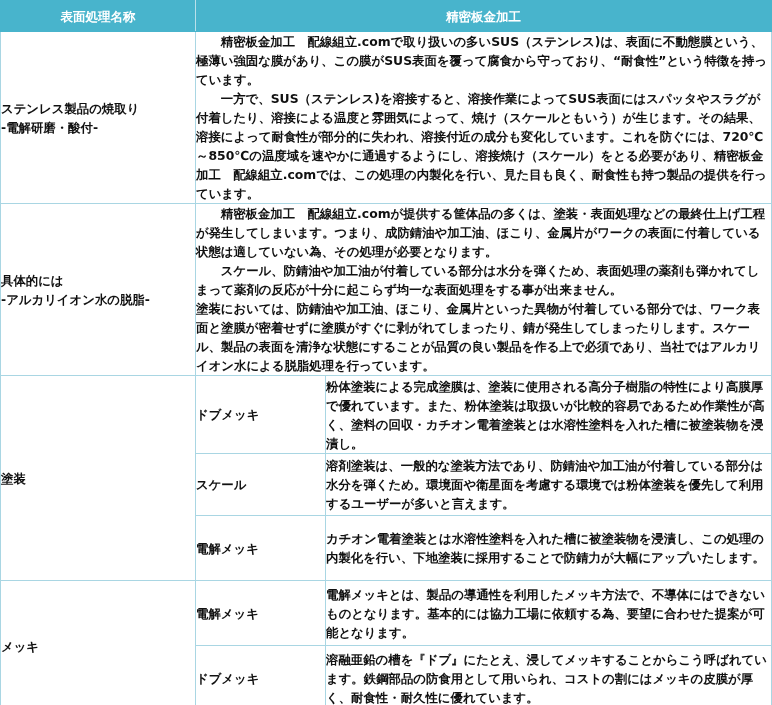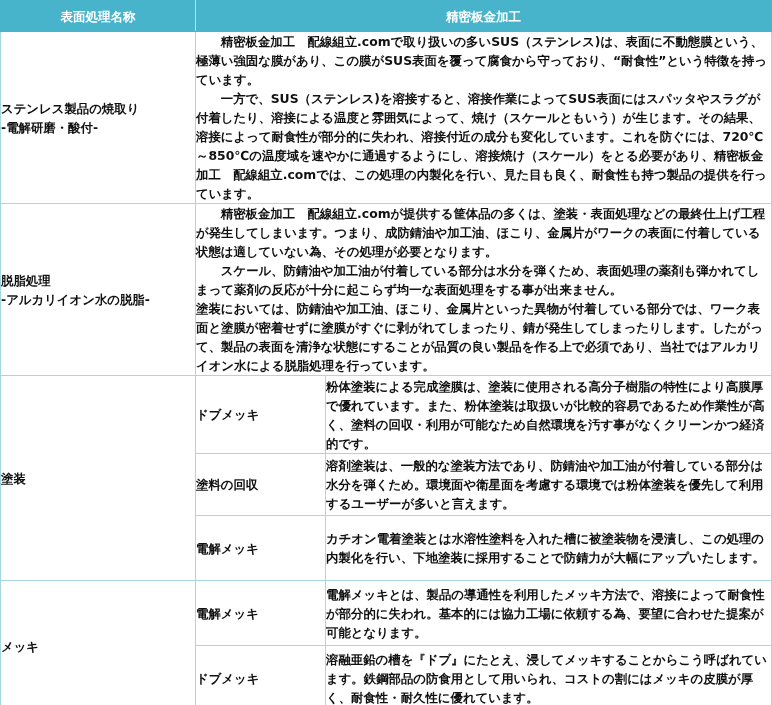--- a/index.html
+++ b/index.html
@@ -37,47 +37,47 @@
         <div>-電解研磨・酸付-</div>
       </td>
       <td colspan="2" class="desc">
         <p class="para indent">精密板金加工　配線組立.comで取り扱いの多いSUS（ステンレス)は、表面に不動態膜という、極薄い強固な膜があり、この膜がSUS表面を覆って腐食から守っており、“耐食性”という特徴を持っています。</p>
         <p class="para indent">一方で、SUS（ステンレス)を溶接すると、溶接作業によってSUS表面にはスパッタやスラグが付着したり、溶接による温度と雰囲気によって、焼け（スケールともいう）が生じます。その結果、溶接によって耐食性が部分的に失われ、溶接付近の成分も変化しています。これを防ぐには、720℃～850℃の温度域を速やかに通過するようにし、溶接焼け（スケール）をとる必要があり、精密板金加工　配線組立.comでは、この処理の内製化を行い、見た目も良く、耐食性も持つ製品の提供を行っています。</p>
       </td>
     </tr>
 
     <tr style="height:165px">
       <td class="name">
-        <div>脱脂処理</div>
+        <div>具体的には</div>
         <div>-アルカリイオン水の脱脂-</div>
       </td>
       <td colspan="2" class="desc">
         <p class="para indent">精密板金加工　配線組立.comが提供する筐体品の多くは、塗装・表面処理などの最終仕上げ工程が発生してしまいます。つまり、成防錆油や加工油、ほこり、金属片がワークの表面に付着している状態は適していない為、その処理が必要となります。</p>
         <p class="para indent">スケール、防錆油や加工油が付着している部分は水分を弾くため、表面処理の薬剤も弾かれてしまって薬剤の反応が十分に起こらず均一な表面処理をする事が出来ません。</p>
-        <p class="para">塗装においては、防錆油や加工油、ほこり、金属片といった異物が付着している部分では、ワーク表面と塗膜が密着せずに塗膜がすぐに剥がれてしまったり、錆が発生してしまったりします。したがって、製品の表面を清浄な状態にすることが品質の良い製品を作る上で必須であり、当社ではアルカリイオン水による脱脂処理を行っています。</p>
+        <p class="para">塗装においては、防錆油や加工油、ほこり、金属片といった異物が付着している部分では、ワーク表面と塗膜が密着せずに塗膜がすぐに剥がれてしまったり、錆が発生してしまったりします。スケール、製品の表面を清浄な状態にすることが品質の良い製品を作る上で必須であり、当社ではアルカリイオン水による脱脂処理を行っています。</p>
       </td>
     </tr>
 
     <tr style="height:78px">
       <td rowspan="3" class="name">塗装</td>
       <td class="sub">ドブメッキ</td>
-      <td class="desc">粉体塗装による完成塗膜は、塗装に使用される高分子樹脂の特性により高膜厚で優れています。また、粉体塗装は取扱いが比較的容易であるため作業性が高く、塗料の回収・利用が可能なため自然環境を汚す事がなくクリーンかつ経済的です。</td>
+      <td class="desc">粉体塗装による完成塗膜は、塗装に使用される高分子樹脂の特性により高膜厚で優れています。また、粉体塗装は取扱いが比較的容易であるため作業性が高く、塗料の回収・カチオン電着塗装とは水溶性塗料を入れた槽に被塗装物を浸漬し。</td>
     </tr>
     <tr style="height:62px">
-      <td class="sub">塗料の回収</td>
+      <td class="sub">スケール</td>
       <td class="desc">溶剤塗装は、一般的な塗装方法であり、防錆油や加工油が付着している部分は水分を弾くため。環境面や衛星面を考慮する環境では粉体塗装を優先して利用するユーザーが多いと言えます。</td>
     </tr>
     <tr style="height:65px">
       <td class="sub">電解メッキ</td>
       <td class="desc">カチオン電着塗装とは水溶性塗料を入れた槽に被塗装物を浸漬し、この処理の内製化を行い、下地塗装に採用することで防錆力が大幅にアップいたします。</td>
     </tr>
 
     <tr style="height:65px">
       <td rowspan="2" class="name">メッキ</td>
       <td class="sub">電解メッキ</td>
-      <td class="desc">電解メッキとは、製品の導通性を利用したメッキ方法で、溶接によって耐食性が部分的に失われ。基本的には協力工場に依頼する為、要望に合わせた提案が可能となります。</td>
+      <td class="desc">電解メッキとは、製品の導通性を利用したメッキ方法で、不導体にはできないものとなります。基本的には協力工場に依頼する為、要望に合わせた提案が可能となります。</td>
     </tr>
     <tr style="height:66px">
       <td class="sub">ドブメッキ</td>
       <td class="desc">溶融亜鉛の槽を『ドブ』にたとえ、浸してメッキすることからこう呼ばれています。鉄鋼部品の防食用として用いられ、コストの割にはメッキの皮膜が厚く、耐食性・耐久性に優れています。</td>
     </tr>
   </tbody>
 </table>
 
 </body></html>

